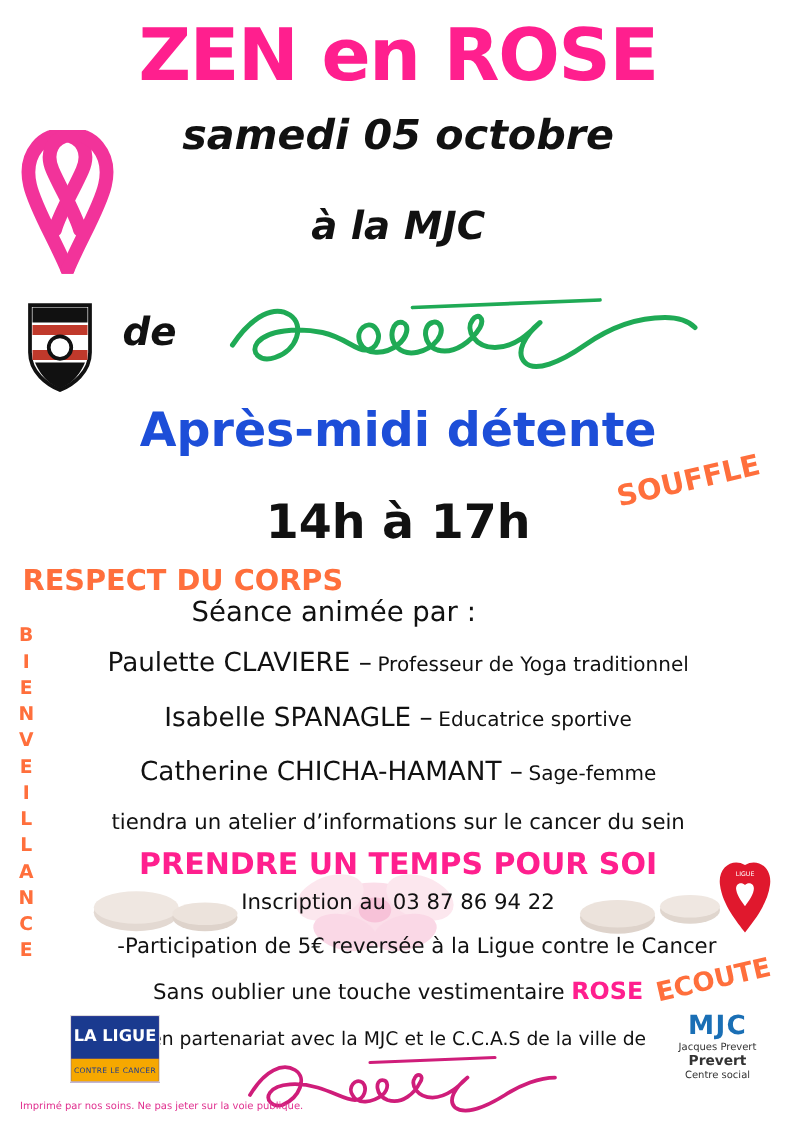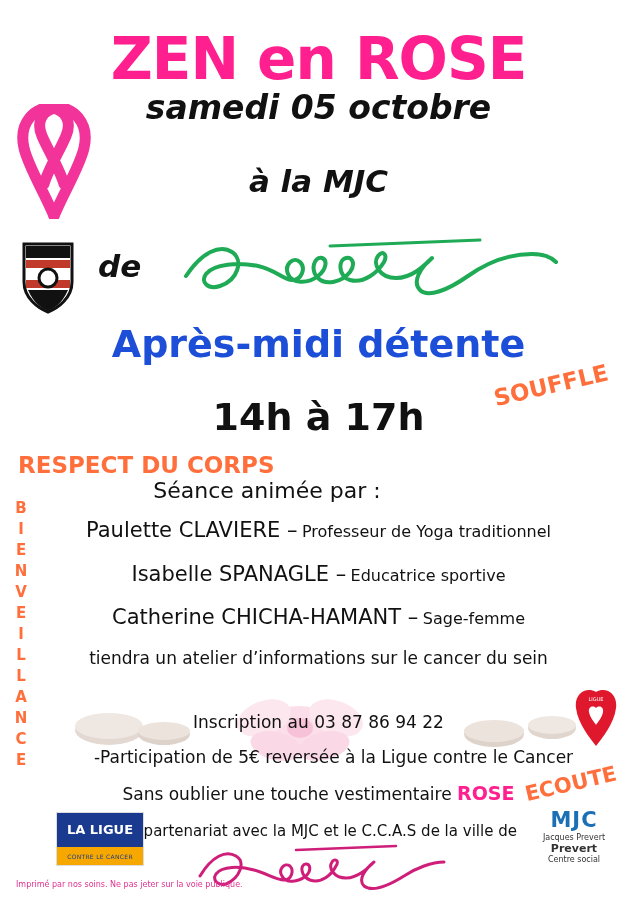--- a/index.html
+++ b/index.html
@@ -24,21 +24,20 @@
     top: 14px;
     left: 0;
     width: 637px;
     text-align: center;
     font-family: "DejaVu Sans", sans-serif;
     font-weight: bold;
     font-size: 58px;
     letter-spacing: -1px;
     color: #ff1f8e;
     line-height: 1.05;
-    margin-top: 15px;
   }
   .subtitle1 {
     top: 88px;
     left: 0;
     width: 637px;
     text-align: center;
     font-family: "DejaVu Sans", sans-serif;
     font-weight: bold;
     font-style: italic;
     font-size: 33px;
@@ -235,21 +234,21 @@
     color: #e0308f;
   }
 
   
   .stones { top: 672px; left: 64px; width: 540px; height: 96px; }
 
   
   .ligue-logo {
     top: 812px;
     left: 56px;
-    width: 88px;
+    width: 72px;
     height: 54px;
     background: #4c1d95;
     border: 1px solid #dddddd;
     box-sizing: border-box;
   }
   .ligue-top {
     height: 34px;
     background: #1a3a8f;
     color: #ffffff;
     font-family: "DejaVu Sans", sans-serif;
@@ -386,20 +385,21 @@
         <ellipse cx="260" cy="74" rx="26" ry="14" fill="#fad2e2" transform="rotate(-14 260 74)"></ellipse>
         <ellipse cx="236" cy="56" rx="13" ry="10" fill="#f6b8d2"></ellipse>
       </g>
       <ellipse cx="430" cy="62" rx="30" ry="13" fill="#ded3cb"></ellipse>
       <ellipse cx="430" cy="59" rx="30" ry="11" fill="#ece3dc"></ellipse>
       <ellipse cx="488" cy="56" rx="24" ry="11" fill="#e0d6ce"></ellipse>
       <ellipse cx="488" cy="53" rx="24" ry="9" fill="#efe7e1"></ellipse>
     </svg>
   </div>
 
+  <div class="abs prendre">PRENDRE UN TEMPS POUR SOI</div>
 
   <div class="abs heart-badge">
     <svg viewBox="0 0 48 62" width="48" height="62">
       <path d="M24 4 C34 -2 46 6 44 20 C42 36 30 50 24 58 C18 50 6 36 4 20 C2 6 14 -2 24 4 Z" fill="#e0182d"></path>
       <path d="M24 20 C27 17 32 19 31 24 C30 30 25 35 24 37 C23 35 18 30 17 24 C16 19 21 17 24 20 Z" fill="#ffffff"></path>
       <text x="24" y="13" font-size="5" fill="#ffffff" text-anchor="middle" font-family="DejaVu Sans, sans-serif">LIGUE</text>
     </svg>
   </div>
 
   <div class="abs line-insc">Inscription au 03 87 86 94 22</div>

